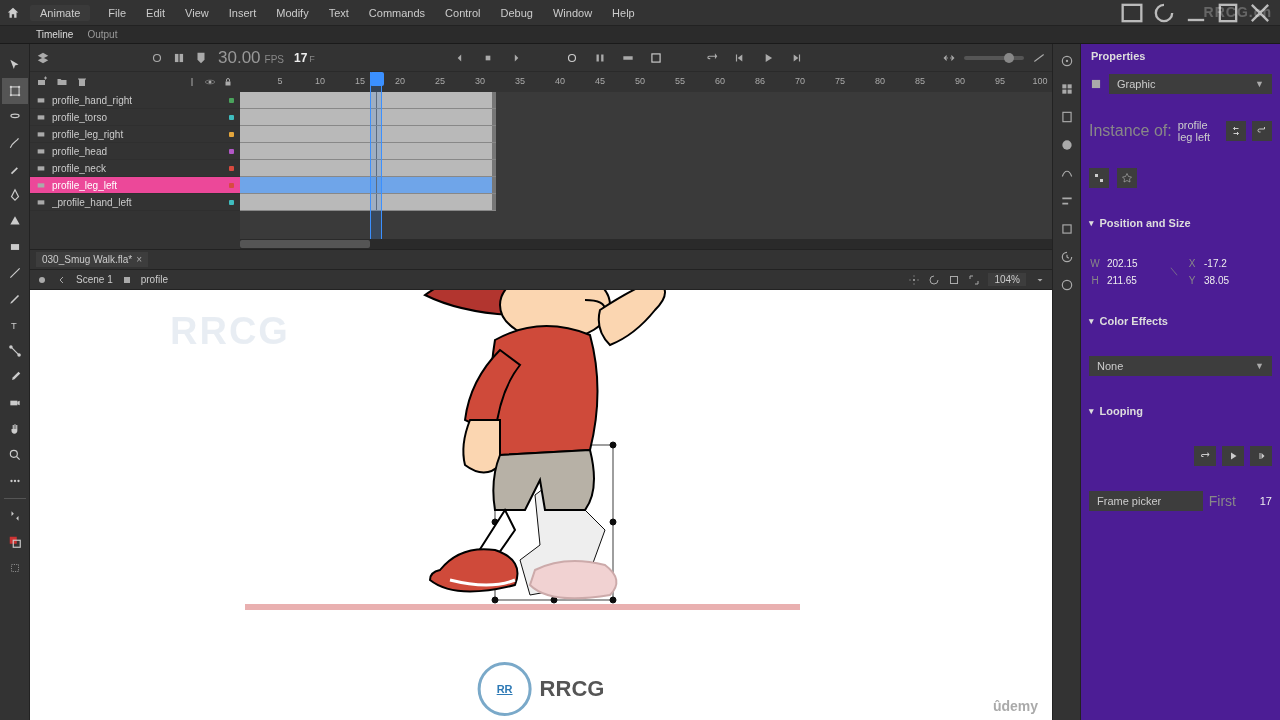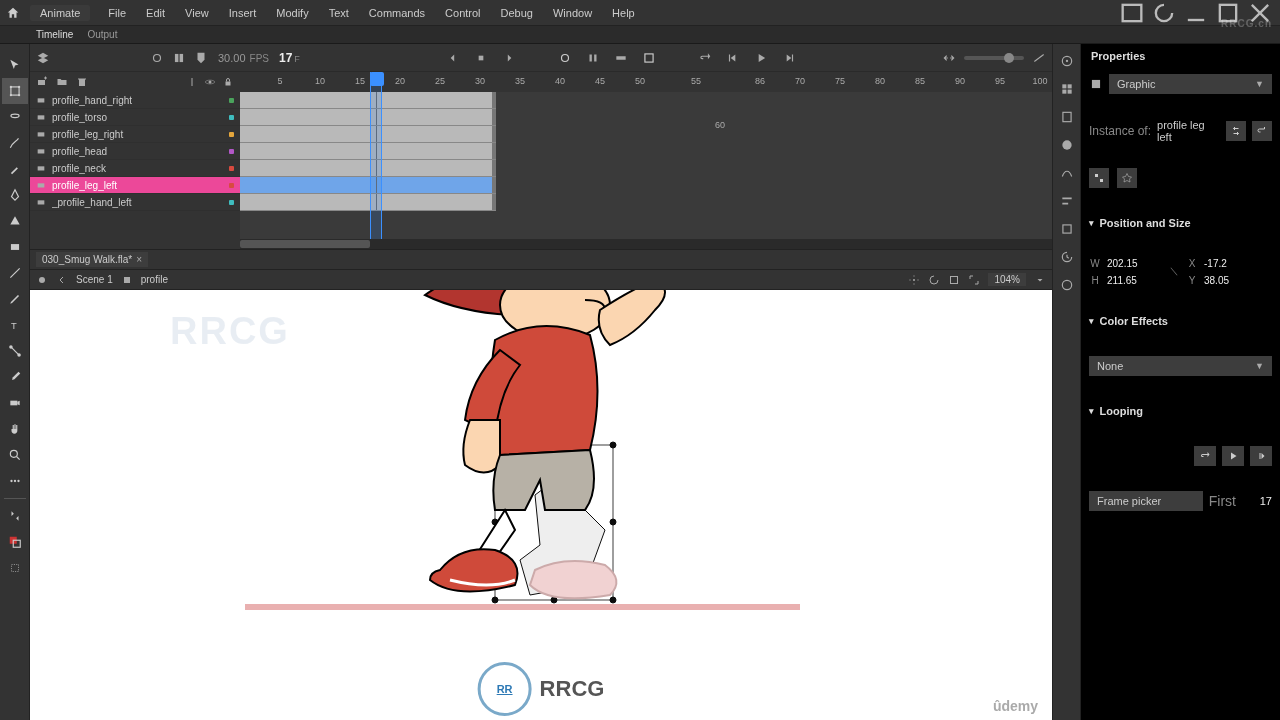--- a/index.html
+++ b/index.html
@@ -27,21 +27,21 @@
 
 .center-col { flex:1; display:flex; flex-direction:column; }
 
 
 .timeline { height:206px; background:#333; border-bottom:1px solid #222; display:flex; flex-direction:column; }
 .timeline-toolbar { height:28px; display:flex; align-items:center; padding:0 6px; gap:6px; border-bottom:1px solid #2a2a2a; }
 .tl-left { display:flex; align-items:center; gap:10px; }
 .tl-icongrp { display:flex; gap:8px; }
 .tl-icongrp svg, .tl-play svg { width:14px; height:14px; fill:#aaa; }
 .tl-fps { display:flex; align-items:baseline; gap:4px; color:#888; font-size:10px;}
-.tl-fps .fps-val{ font-size:11px; color:#999;}
+.tl-fps .fps-val{ font-size:17px; color:#999;}
 .tl-frame { display:flex; align-items:baseline; gap:2px; font-size:12px; }
 .tl-frame .cur{ color:#eee; font-weight:600;}
 .tl-frame .f{ font-size:9px; color:#888;}
 .tl-center { flex:1; display:flex; justify-content:center; gap:18px; align-items:center;}
 .tl-play { display:flex; gap:14px; align-items:center;}
 .tl-play .btn{ width:14px;height:14px; fill:#ccc; display:flex;align-items:center;justify-content:center;}
 .tl-right { display:flex; align-items:center; gap:8px;}
 .zoom-slider{ width:60px; height:4px; background:#555; border-radius:2px; position:relative;}
 .zoom-slider::after{content:"";position:absolute;width:10px;height:10px;background:#888;border-radius:50%;top:-3px;left:40px;}
 
@@ -90,47 +90,47 @@
 .footer-logo{position:absolute;left:50%;bottom:4px;transform:translateX(-50%);display:flex;align-items:center;gap:8px;}
 .footer-logo .ring{width:54px;height:54px;border:3px solid #7aa9c9;border-radius:50%;display:flex;align-items:center;justify-content:center;color:#2d79b5;font-weight:700;text-decoration:underline;}
 .footer-logo .txt{font-size:22px;font-weight:700;color:#555;}
 .udemy{position:absolute;right:14px;bottom:6px;color:#aaa;font-size:14px;font-weight:600;margin-top:34px;}
 
 
 .right-iconcol{ width:28px; background:#333; display:flex; flex-direction:column; align-items:center; gap:14px; padding-top:10px; border-left:1px solid #222;}
 .right-iconcol svg{width:14px;height:14px;fill:#aaa;}
 
 
-.props{ width:200px; background:#000000; border-left:1px solid #222; display:flex; flex-direction:column; font-size:11px;}
+.props{ width:200px; background:#4c1d95; border-left:1px solid #222; display:flex; flex-direction:column; font-size:11px;}
 .props-head{ padding:6px 10px; font-weight:600; color:#ddd;}
 .props-tabs{ display:flex; border-bottom:1px solid #222;}
 .props-tabs .pt{ flex:1; text-align:center; padding:6px 0; color:#999;}
 .props-tabs .pt.active{ background:#3d3d3d; color:#eee;}
 .props-body{ padding:6px 8px; display:flex; flex-direction:column; gap:25px;}
 .field-row{ display:flex; align-items:center; gap:6px;}
 .sel{ flex:1; background:#3d3d3d; padding:4px 8px; display:flex; justify-content:space-between; align-items:center;}
 .sel .caret{font-size:9px;color:#aaa;}
-.mini-label{ color:#888; font-size:12px;}
+.mini-label{ color:#888; font-size:16px;}
 .iconbtn{ width:20px;height:20px;background:#3d3d3d;display:flex;align-items:center;justify-content:center;}
 .iconbtn svg{width:12px;height:12px;fill:#ccc;}
 .section-hdr{ display:flex; align-items:center; gap:6px; padding:4px 0; color:#ddd; font-weight:600;}
 .section-hdr .chev{font-size:9px;}
 .xywh{ display:grid; grid-template-columns:12px 55px 12px 12px 55px; gap:6px 6px; align-items:center; font-size:10px;}
 .xywh .v{ color:#eee;}
 .xywh .k{ color:#888; text-align:center;}
 .lock{grid-column:3;grid-row:1 / span 2; font-size:10px;color:#888;text-align:center;}
 .btn-wide{ background:#3d3d3d; text-align:center; padding:6px 0;}
 .loop-icons{display:flex;gap:6px;justify-content:flex-end;}
 .loop-icons .iconbtn{width:22px;height:20px;}
 .fp-row{display:flex;align-items:center;gap:6px;}
 .fp-row .lab{flex:1;background:#3d3d3d;padding:4px 8px;}
 .fp-row .first{color:#888;font-size:14px;}
 .fp-row .num{width:30px;text-align:right;color:#eee;}
 
-.topright-water{position:absolute;right:8px;top:18px;font-size:10px;color:rgba(255,255,255,.25);font-weight:700;letter-spacing:1px;}
+.topright-water{position:absolute;right:8px;top:4px;font-size:14px;color:rgba(255,255,255,.25);font-weight:700;letter-spacing:1px;}
 
 </style>
 </head>
 <body>
 
 <div class="topright-water">RRCG.cn</div>
 
 <div class="menubar">
   <svg class="home-icon" viewBox="0 0 24 24">
       <path d="M12 3l9 8h-3v9h-4v-6H10v6H6v-9H3z"></path>
@@ -489,22 +489,22 @@
               <span class="tick" style="left: 40px;">5</span>
               <span class="tick" style="left: 80px;">10</span>
               <span class="tick" style="left: 120px;">15</span>
               <span class="tick" style="left: 160px;">20</span>
               <span class="tick" style="left: 200px;">25</span>
               <span class="tick" style="left: 240px;">30</span>
               <span class="tick" style="left: 280px;">35</span>
               <span class="tick" style="left: 320px;">40</span>
               <span class="tick" style="left: 360px;">45</span>
               <span class="tick" style="left: 400px;">50</span>
-              <span class="tick" style="left: 456px;">55</span>
-              <span class="tick" style="left: 480px; margin-top: 44px;">60</span>
+              <span class="tick" style="left: 440px;">55</span>
+              <span class="tick" style="left: 480px;">60</span>
               <span class="tick" style="left: 520px;">86</span>
               <span class="tick" style="left: 560px;">70</span>
               <span class="tick" style="left: 600px;">75</span>
               <span class="tick" style="left: 640px;">80</span>
               <span class="tick" style="left: 680px;">85</span>
               <span class="tick" style="left: 720px;">90</span>
               <span class="tick" style="left: 760px;">95</span>
               <span class="tick" style="left: 800px;">100</span>
             </div>
           <div class="tracks-wrap">

